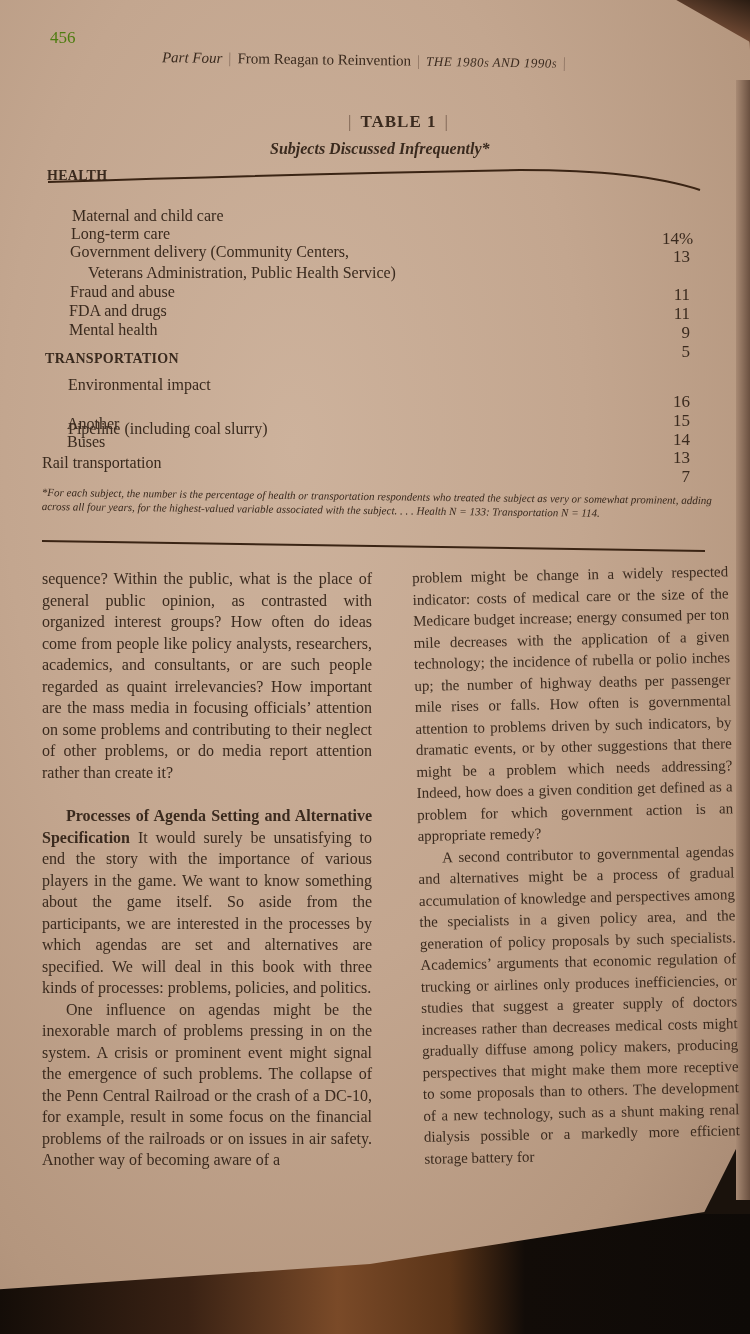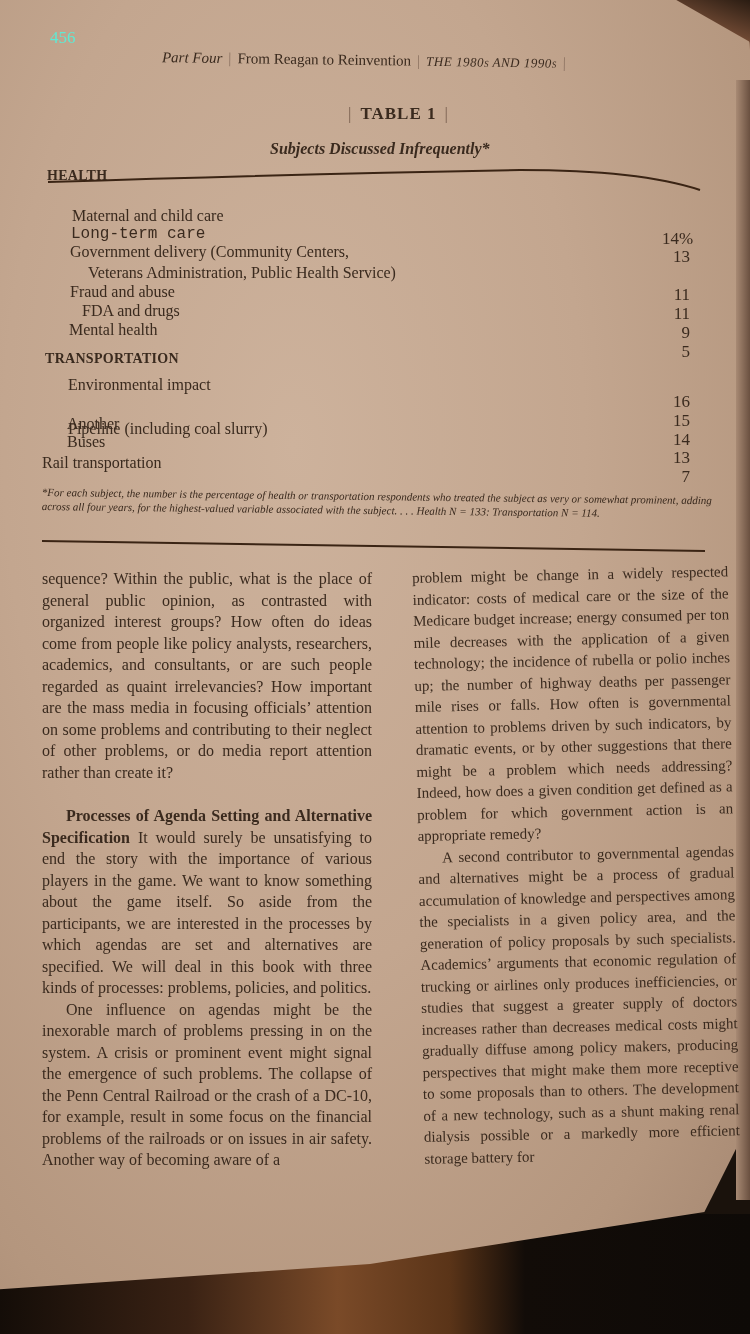--- a/index.html
+++ b/index.html
@@ -21,31 +21,31 @@
     position: absolute; left: -10px; top: -10px; width: 760px; height: 1300px;
     background: radial-gradient(ellipse at 40% 35%, #cdb29c 0%, #c3a68f 45%, #b4967e 80%, #a48670 100%);
     border-radius: 0 70px 180px 0 / 0 60px 90px 0;
     clip-path: polygon(0 0, 88% 0, 100% 4%, 100% 87%, 94% 94%, 50% 98%, 0 100%);
   }
   .page-edge {
     position: absolute; right: 0; top: 80px; width: 14px; height: 1120px;
     background: linear-gradient(90deg, #a88a74, #6a5040);
   }
   .page-number {
-    position: absolute; left: 50px; top: 28px; font-size: 17px; color: #5eead4;
+    position: absolute; left: 50px; top: 28px; font-size: 17px; color: #4d7c0f;
   }
   .running-head {
     position: absolute; left: 162px; top: 52px; font-size: 15px; transform: rotate(0.8deg);
     white-space: nowrap; color: #3a2a1e;
   }
   .running-head .part { font-style: italic; }
   .running-head .sep { color: #8a7060; margin: 0 6px; }
   .running-head .era { font-variant: small-caps; font-style: italic; font-size: 13px; letter-spacing: 0.5px; }
   .table-label {
-    position: absolute; left: 340px; top: 104px; font-size: 17px; font-weight: bold;
+    position: absolute; left: 340px; top: 112px; font-size: 17px; font-weight: bold;
     letter-spacing: 1px; color: #3a2a1e;
   }
   .table-label .bar { font-weight: normal; color: #7a6050; margin: 0 8px; }
   .table-title {
     position: absolute; left: 270px; top: 140px; font-size: 16px; font-style: italic; font-weight: bold;
   }
   .rule { position: absolute; left: 0; top: 0; }
   .section-head {
     position: absolute; font-size: 14px; font-weight: bold; font-variant: small-caps; letter-spacing: 0.3px;
   }
@@ -85,25 +85,25 @@
 </div>
 <div class="table-title">Subjects Discussed Infrequently*</div>
 
 <svg class="rule" width="750" height="600">
   <path d="M48 182 Q 300 174 520 170 Q 640 170 700 190" stroke="#3a2414" stroke-width="2" fill="none"></path>
   <path d="M42 541 L 705 551" stroke="#3a2414" stroke-width="2" fill="none"></path>
 </svg>
 
 <div class="section-head" style="left:47px; top:168px;">HEALTH</div>
 <div class="row" style="left:72px; top:207px;">Maternal and child care</div>
-<div class="row" style="left:71px; top:225px;font-family:Liberation Mono, monospace;">Long-term care</div>
+<div class="row" style="left:71px; top:225px;">Long-term care</div>
 <div class="row" style="left:70px; top:243px;">Government delivery (Community Centers,</div>
 <div class="row" style="left:88px; top:264px;">Veterans Administration, Public Health Service)</div>
 <div class="row" style="left:70px; top:283px;">Fraud and abuse</div>
-<div class="row" style="left:69px; top:302px;margin-left:13px;">FDA and drugs</div>
+<div class="row" style="left:69px; top:302px;">FDA and drugs</div>
 <div class="row" style="left:69px; top:321px;">Mental health</div>
 
 <div class="val" style="left:662px; top:229px;">14%</div>
 <div class="val" style="left:660px; top:247px;">13</div>
 <div class="val" style="left:660px; top:285px;">11</div>
 <div class="val" style="left:660px; top:304px;">11</div>
 <div class="val" style="left:660px; top:323px;">9</div>
 <div class="val" style="left:660px; top:342px;">5</div>
 
 <div class="section-head" style="left:45px; top:351px;">TRANSPORTATION</div>

